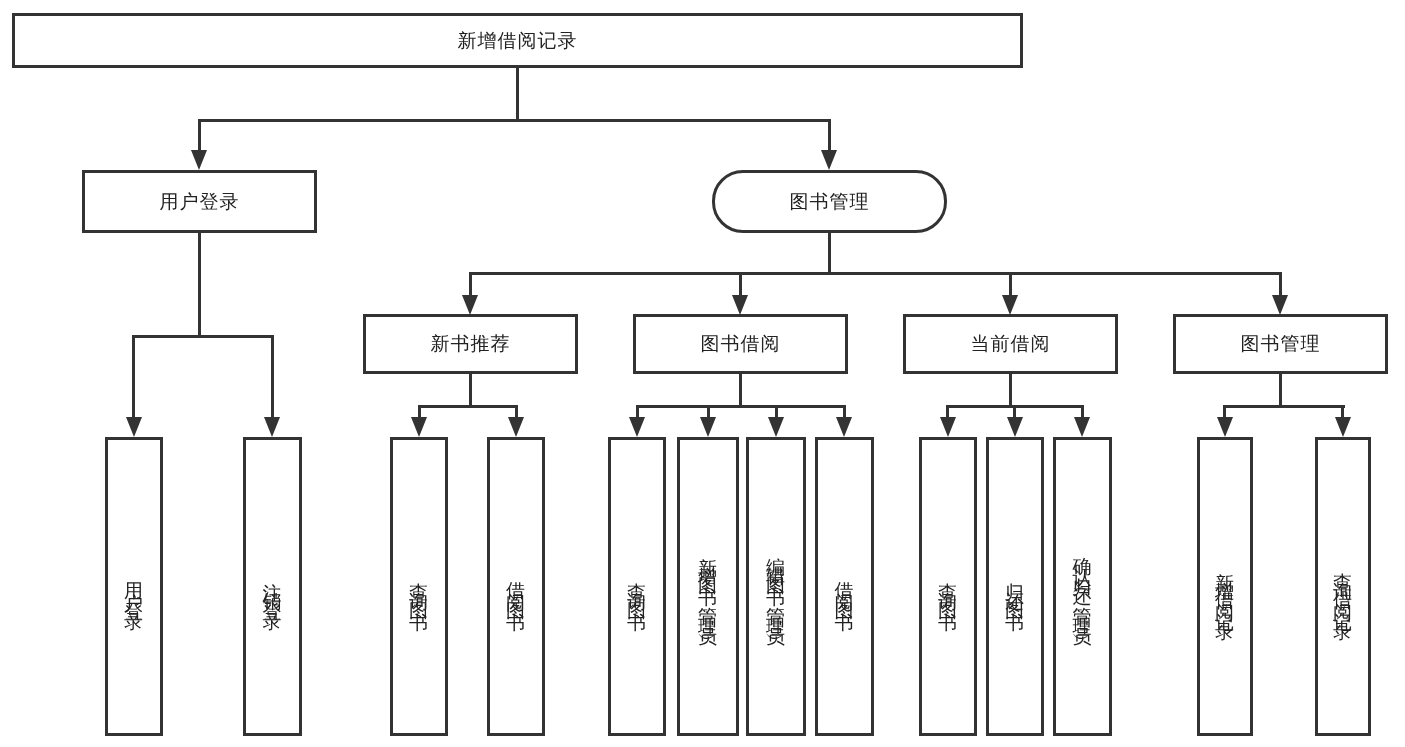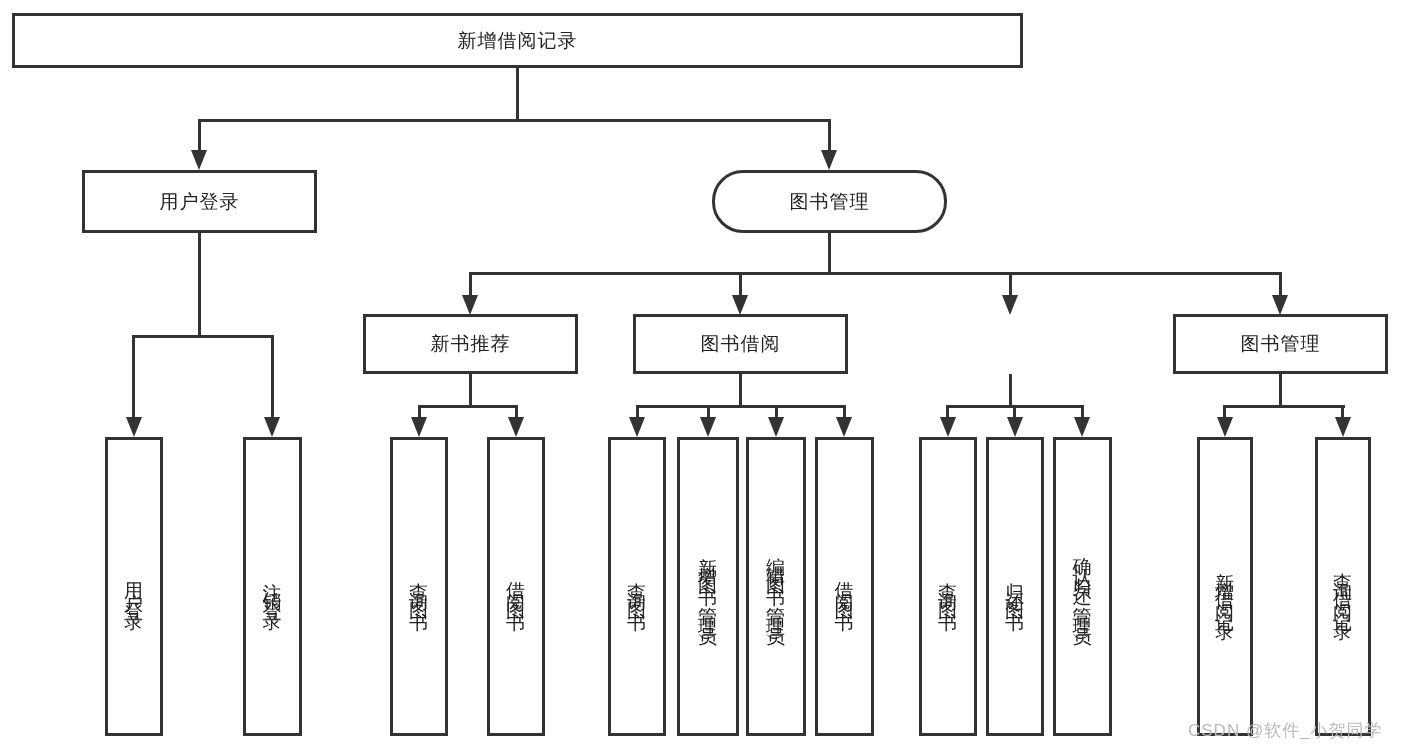--- a/index.html
+++ b/index.html
@@ -75,20 +75,21 @@
   <div class="arrow" style="left:462px;top:295px;"></div>
   <div class="stem" style="left:739px;top:272px;width:3px;height:25px;"></div>
   <div class="arrow" style="left:732px;top:295px;"></div>
   <div class="stem" style="left:1009px;top:272px;width:3px;height:25px;"></div>
   <div class="arrow" style="left:1002px;top:295px;"></div>
   <div class="stem" style="left:1279px;top:272px;width:3px;height:25px;"></div>
   <div class="arrow" style="left:1272px;top:295px;"></div>
 
   <div class="box" style="left:363px;top:314px;width:215px;height:60px;">新书推荐</div>
   <div class="box" style="left:633px;top:314px;width:215px;height:60px;">图书借阅</div>
+  <div class="box" style="left:903px;top:314px;width:215px;height:60px;">当前借阅</div>
   <div class="box" style="left:1173px;top:314px;width:215px;height:60px;">图书管理</div>
 
   <div class="stem" style="left:469px;top:374px;width:3px;height:31px;"></div>
   <div class="hbar" style="left:418px;top:405px;width:99px;height:3px;"></div>
   <div class="stem" style="left:418px;top:405px;width:3px;height:16px;"></div>
   <div class="arrow" style="left:411px;top:417px;"></div>
   <div class="stem" style="left:515px;top:405px;width:3px;height:16px;"></div>
   <div class="arrow" style="left:508px;top:417px;"></div>
 
   <div class="stem" style="left:739px;top:374px;width:3px;height:31px;"></div>
@@ -129,15 +130,14 @@
   <div class="vbox" style="left:746px;top:437px;width:60px;height:299px;">编辑图书（管理员）</div>
   <div class="vbox" style="left:815px;top:437px;width:59px;height:299px;">借阅图书</div>
 
   <div class="vbox" style="left:919px;top:437px;width:58px;height:299px;">查询图书</div>
   <div class="vbox" style="left:986px;top:437px;width:58px;height:299px;">归还图书</div>
   <div class="vbox" style="left:1053px;top:437px;width:59px;height:299px;">确认归还（管理员）</div>
 
   <div class="vbox" style="left:1197px;top:437px;width:56px;height:299px;">新增借阅记录</div>
   <div class="vbox" style="left:1315px;top:437px;width:56px;height:299px;">查询借阅记录</div>
 
-  <div class="watermark">CSDN @软件_小贺同学</div>
 
 </div>
 
 </body></html>

